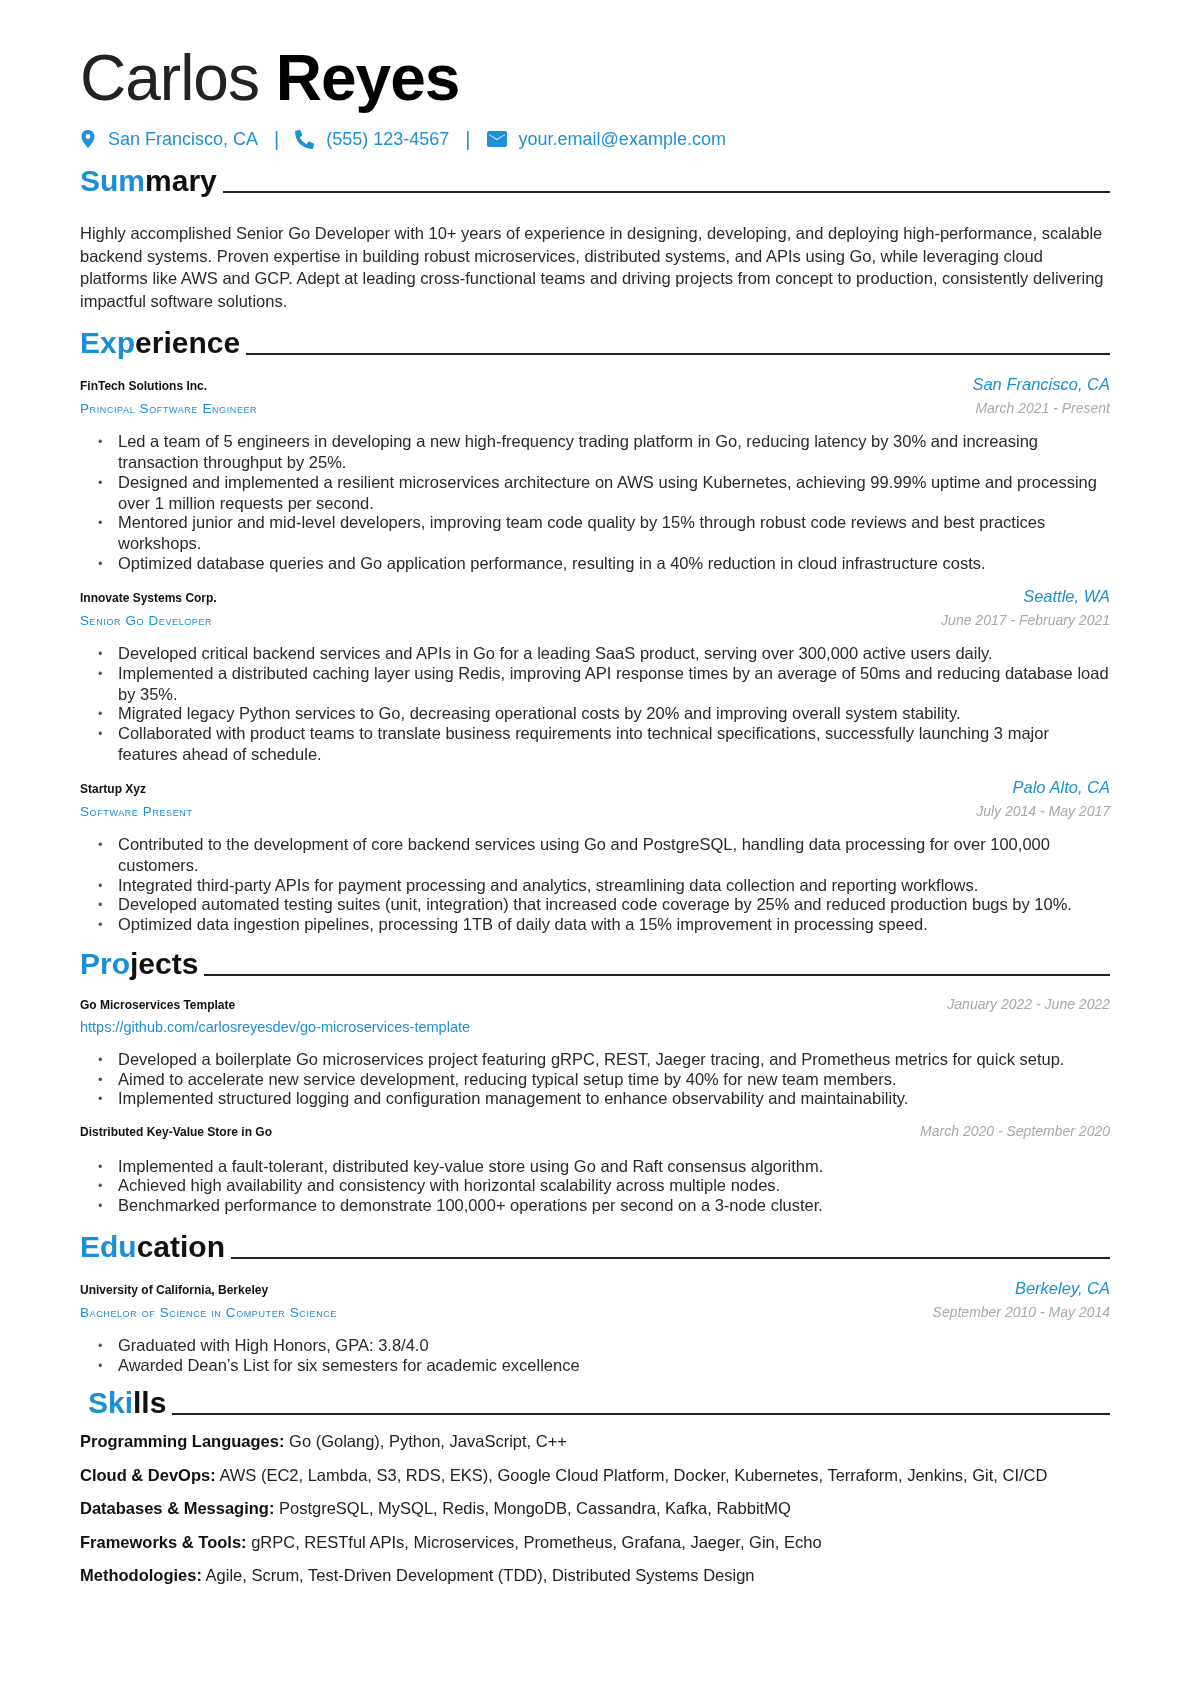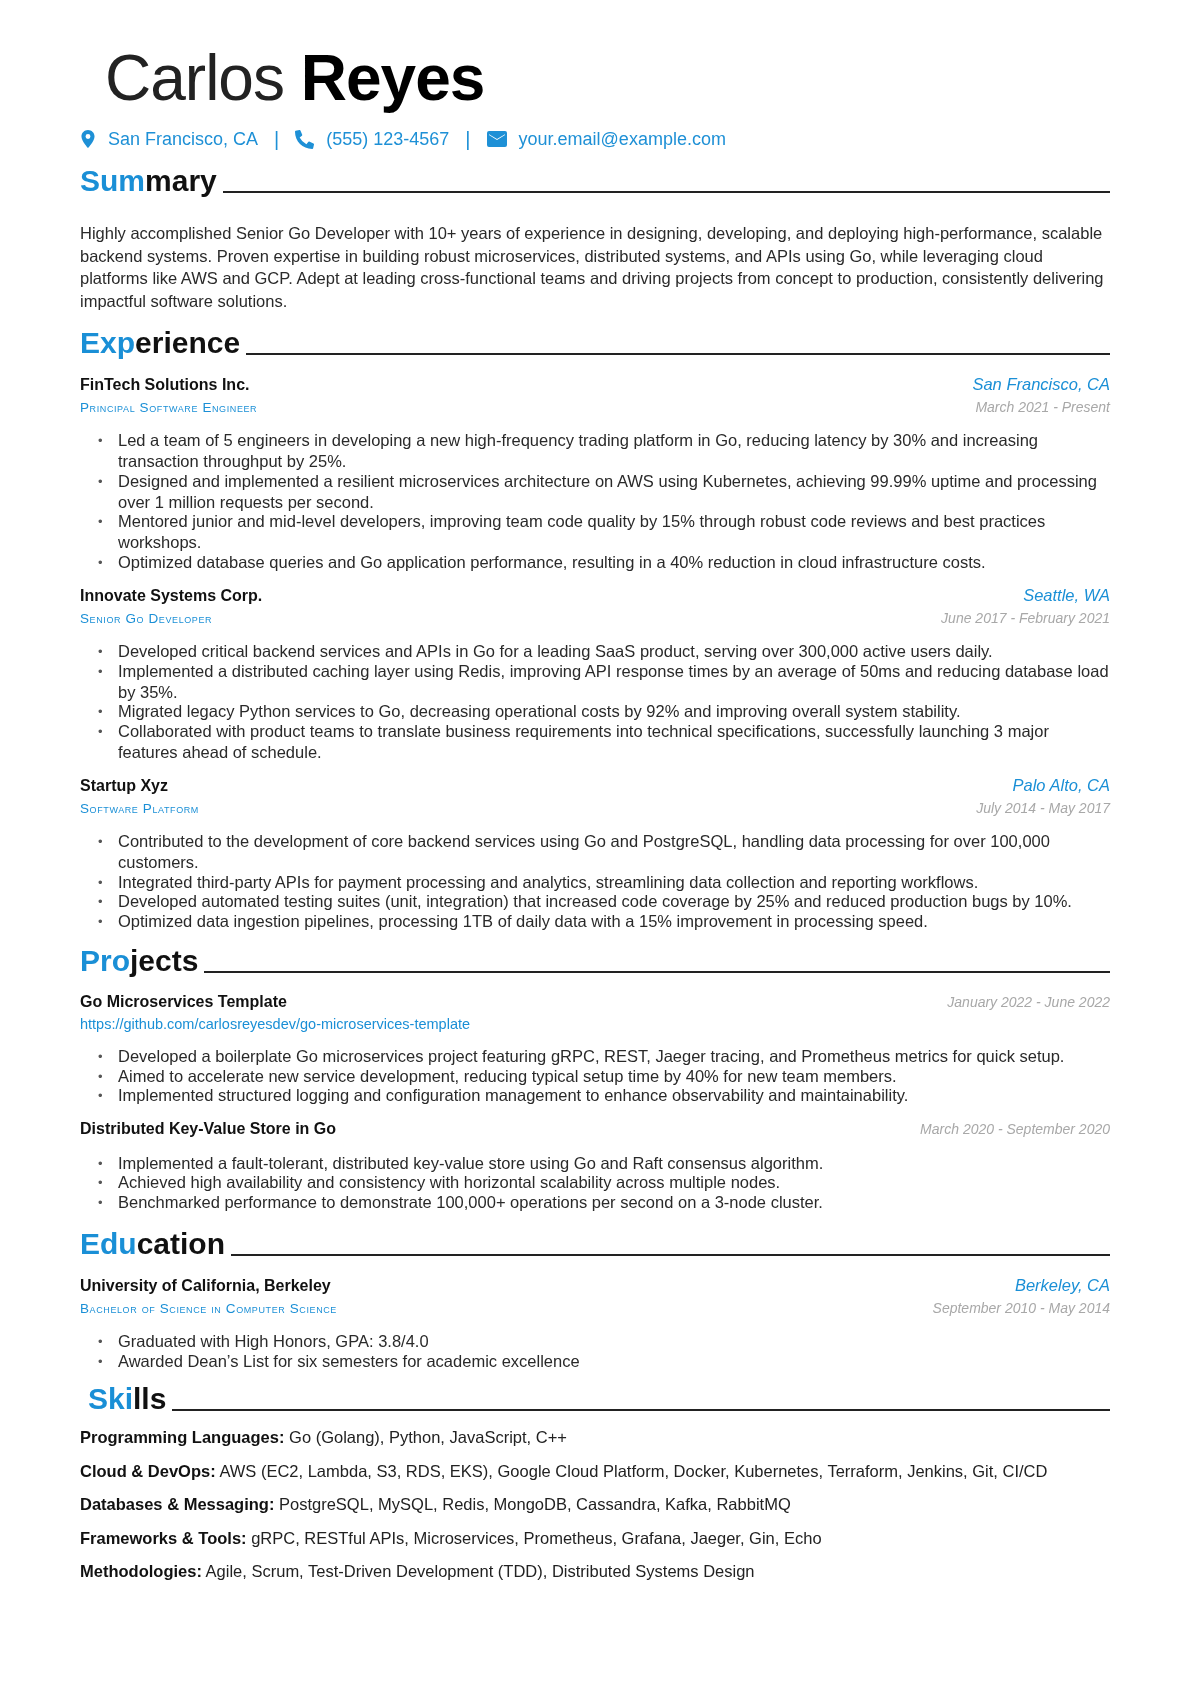--- a/index.html
+++ b/index.html
@@ -1,38 +1,38 @@
 <!DOCTYPE html>
 <html><head>
 <meta charset="utf-8">
 <style>
   * { box-sizing: border-box; margin: 0; padding: 0; }
   html, body { width: 1190px; height: 1683px; background: #ffffff; }
   body { font-family: "Liberation Sans", sans-serif; color: #333333; position: relative; overflow: hidden; }
   .page { position: absolute; left: 80px; top: 40px; width: 1030px; }
 
-  .name { font-size: 64px; line-height: 76px; color: #222; letter-spacing: -1px; white-space: nowrap; margin-left: 25px; }
+  .name { font-size: 64px; line-height: 76px; color: #222; letter-spacing: -1px; white-space: nowrap; }
   .name .first { font-weight: 300; }
   .name .last { font-weight: 700; color: #000; }
 
   .contact { margin-top: 10px; display: flex; align-items: center; color: #1e90d6; font-size: 18px; height: 26px; }
   .contact .item { display: flex; align-items: center; }
   .contact .sep { margin: 0 16px; color: #1e90d6; font-size: 20px; }
   .contact svg { width: 16px; height: 18px; margin-right: 12px; fill: #1e90d6; }
 
   .section-head { display: flex; align-items: flex-end; margin-top: 12px; height: 36px; }
   .section-head .title { font-size: 30px; font-weight: 700; color: #111; line-height: 34px; white-space: nowrap; }
   .section-head .title .accent { color: #1a8fd6; }
   .section-head .rule { flex: 1; border-bottom: 2px solid #222; margin-left: 6px; margin-bottom: 5px; }
 
   .para { font-size: 16.5px; line-height: 22.5px; color: #2a2a2a; margin-top: 24px; text-align: left; }
 
   .entry { margin-top: 12px; }
   .entry .row { display: flex; justify-content: space-between; align-items: baseline; }
-  .entry .org { font-size: 16px; font-weight: 700; color: #111; line-height: 24px; }
+  .entry .org { font-size: 12px; font-weight: 700; color: #111; line-height: 24px; }
   .entry .loc { font-size: 16.5px; font-style: italic; color: #1a8fd6; line-height: 24px; }
   .entry .role { font-size: 13.5px; color: #1a8fd6; font-variant: small-caps; letter-spacing: 0.6px; line-height: 20px; text-transform: none; }
   .entry .date { font-size: 14px; font-style: italic; color: #a8a8a8; line-height: 20px; }
   .entry .link { font-size: 14.5px; color: #1a8fd6; line-height: 20px; }
 
   ul.bullets { list-style: none; margin-top: 12px; padding-left: 18px; }
   ul.bullets li { position: relative; font-size: 16.5px; line-height: 21px; color: #2a2a2a; padding-left: 20px; margin-bottom: -1.5px; }
   ul.bullets li::before { content: "•"; position: absolute; left: 0; top: 0; color: #555; font-size: 13px; }
 
   .skills { margin-top: 10px; }
@@ -105,31 +105,31 @@
           <span class="org">Innovate Systems Corp.</span>
           <span class="loc">Seattle, WA</span>
         </div>
         <div class="row">
           <span class="role">Senior Go Developer</span>
           <span class="date">June 2017 - February 2021</span>
         </div>
         <ul class="bullets">
           <li>Developed critical backend services and APIs in Go for a leading SaaS product, serving over 300,000 active users daily.</li>
           <li>Implemented a distributed caching layer using Redis, improving API response times by an average of 50ms and reducing database load by 35%.</li>
-          <li>Migrated legacy Python services to Go, decreasing operational costs by 92% and improving overall system stability.</li>
+          <li>Migrated legacy Python services to Go, decreasing operational costs by 20% and improving overall system stability.</li>
           <li>Collaborated with product teams to translate business requirements into technical specifications, successfully launching 3 major features ahead of schedule.</li>
         </ul>
       </div>
       <div class="entry">
         <div class="row">
           <span class="org">Startup Xyz</span>
           <span class="loc">Palo Alto, CA</span>
         </div>
         <div class="row">
-          <span class="role">Software Platform</span>
+          <span class="role">Software Present</span>
           <span class="date">July 2014 - May 2017</span>
         </div>
         <ul class="bullets">
           <li>Contributed to the development of core backend services using Go and PostgreSQL, handling data processing for over 100,000 customers.</li>
           <li>Integrated third-party APIs for payment processing and analytics, streamlining data collection and reporting workflows.</li>
           <li>Developed automated testing suites (unit, integration) that increased code coverage by 25% and reduced production bugs by 10%.</li>
           <li>Optimized data ingestion pipelines, processing 1TB of daily data with a 15% improvement in processing speed.</li>
         </ul>
       </div>
     </div>

